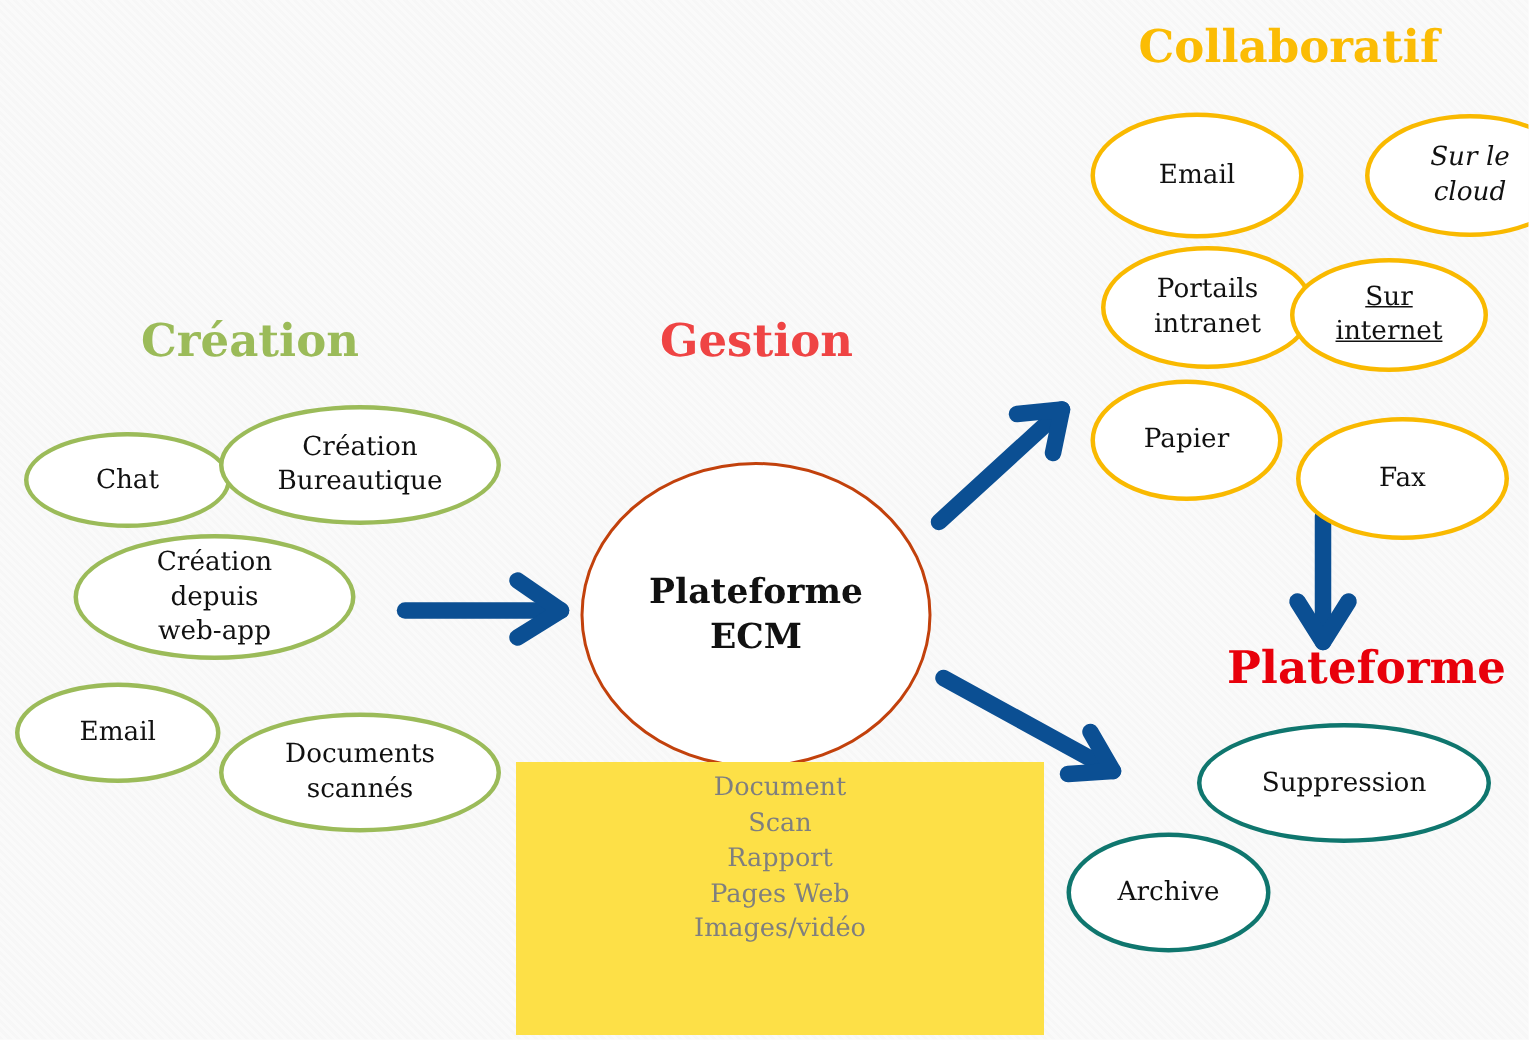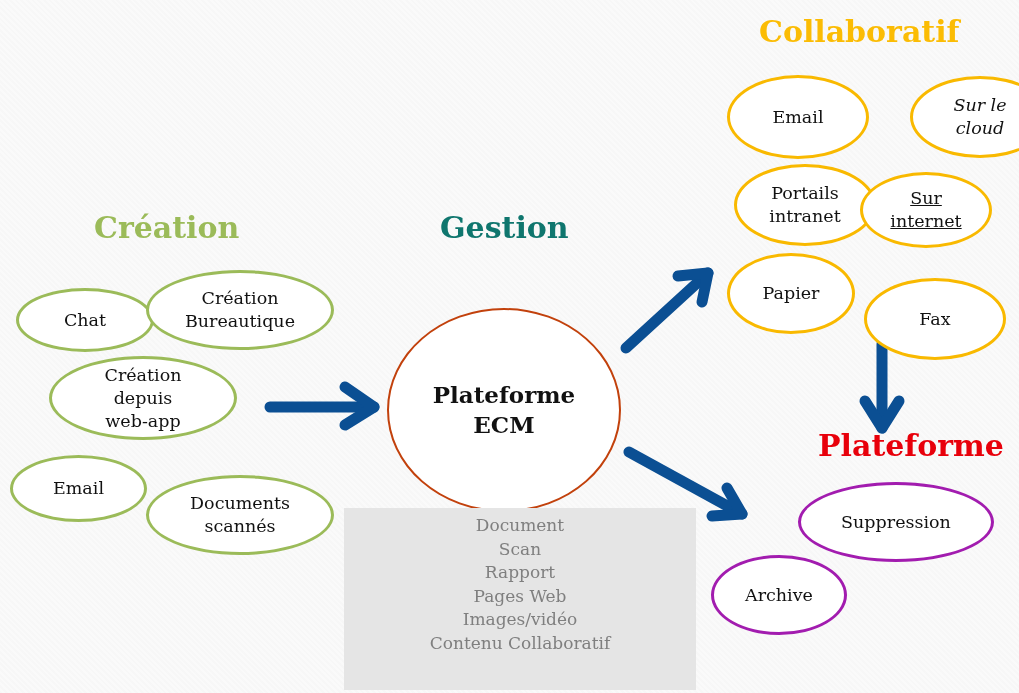--- a/index.html
+++ b/index.html
@@ -6,24 +6,24 @@
   body { width:1019px; height:693px; background:#fbfbfb; position:relative; overflow:hidden;
          font-family:"DejaVu Serif", "Liberation Serif", serif; }
   .bg { position:absolute; inset:0; background-color:#fafafa;
         background-image: repeating-linear-gradient(45deg, rgba(0,0,0,0.012) 0 2px, transparent 2px 4px); }
   .title { position:absolute; font-weight:bold; font-size:30px; text-align:center; white-space:nowrap; }
   .node { position:absolute; box-sizing:border-box; border-radius:50%; background:#fff;
           display:flex; align-items:center; justify-content:center; text-align:center;
           font-size:17.5px; line-height:23px; color:#111; white-space:pre-line; }
   .green { border:3px solid #9bbb59; }
   .yellow { border:3px solid #fbbc04; border-color:#f9b900; }
-  .red { border:3px solid #a21caf; }
+  .red { border:3px solid #0f766e; }
   .blue { border:2px solid #c2410c; }
   .center-text { font-weight:bold; font-size:23px; line-height:30px; }
-  .listbox { position:absolute; left:344px; top:508px; width:352px; height:182px; background:#e5e5e5;
+  .listbox { position:absolute; left:344px; top:508px; width:352px; height:182px; background:#fde047;
              display:flex; flex-direction:column; align-items:center; padding-top:6px; box-sizing:border-box;text-align:right; }
   .listbox span { font-size:17px; line-height:23.6px; color:#7f7f7f; }
   svg.arrows { position:absolute; left:0; top:0; }
 </style>
 </head>
 <body>
 
 <div class="bg"></div>
 
 <svg class="arrows" width="1019" height="693">
@@ -41,21 +41,21 @@
       <polyline points="727,488 742,514 712,516"></polyline>
     </g>
     <g>
       <line x1="882" y1="344" x2="882" y2="428"></line>
       <polyline points="865,401 882,428 899,401"></polyline>
     </g>
   </g>
 </svg>
 
 <div class="title" style="left:94px; top:210px; color:#9bbb59;">Création</div>
-<div class="title" style="left:440px; top:210px; color:#0f766e;">Gestion</div>
+<div class="title" style="left:440px; top:210px; color:#ef4444;">Gestion</div>
 <div class="title" style="left:759px; top:14px; color:#fbbc04;">Collaboratif</div>
 <div class="title" style="left:818px; top:428px; color:#e8000b;">Plateforme</div>
 
 <div class="node green" style="left:16px; top:288px; width:138px; height:64px;">Chat</div>
 <div class="node green" style="left:146px; top:270px; width:188px; height:80px;">Création
 Bureautique</div>
 <div class="node green" style="left:49px; top:356px; width:188px; height:84px;">Création
 depuis
 web-app</div>
 <div class="node green" style="left:10px; top:455px; width:137px; height:67px;">Email</div>
@@ -64,21 +64,20 @@
 
 <div class="node blue center-text" style="left:387px; top:308px; width:234px; height:204px;">Plateforme
 ECM</div>
 
 <div class="listbox">
   <span>Document</span>
   <span>Scan</span>
   <span>Rapport</span>
   <span>Pages Web</span>
   <span>Images/vidéo</span>
-  <span>Contenu Collaboratif</span>
 </div>
 
 <div class="node yellow" style="left:727px; top:75px; width:142px; height:84px;">Email</div>
 <div class="node yellow" style="left:910px; top:76px; width:140px; height:82px;font-style:italic;">Sur le
 cloud</div>
 <div class="node yellow" style="left:734px; top:164px; width:142px; height:82px;">Portails
 intranet</div>
 <div class="node yellow" style="left:860px; top:172px; width:132px; height:76px;text-decoration:underline;">Sur
 internet</div>
 <div class="node yellow" style="left:727px; top:253px; width:128px; height:81px;">Papier</div>

